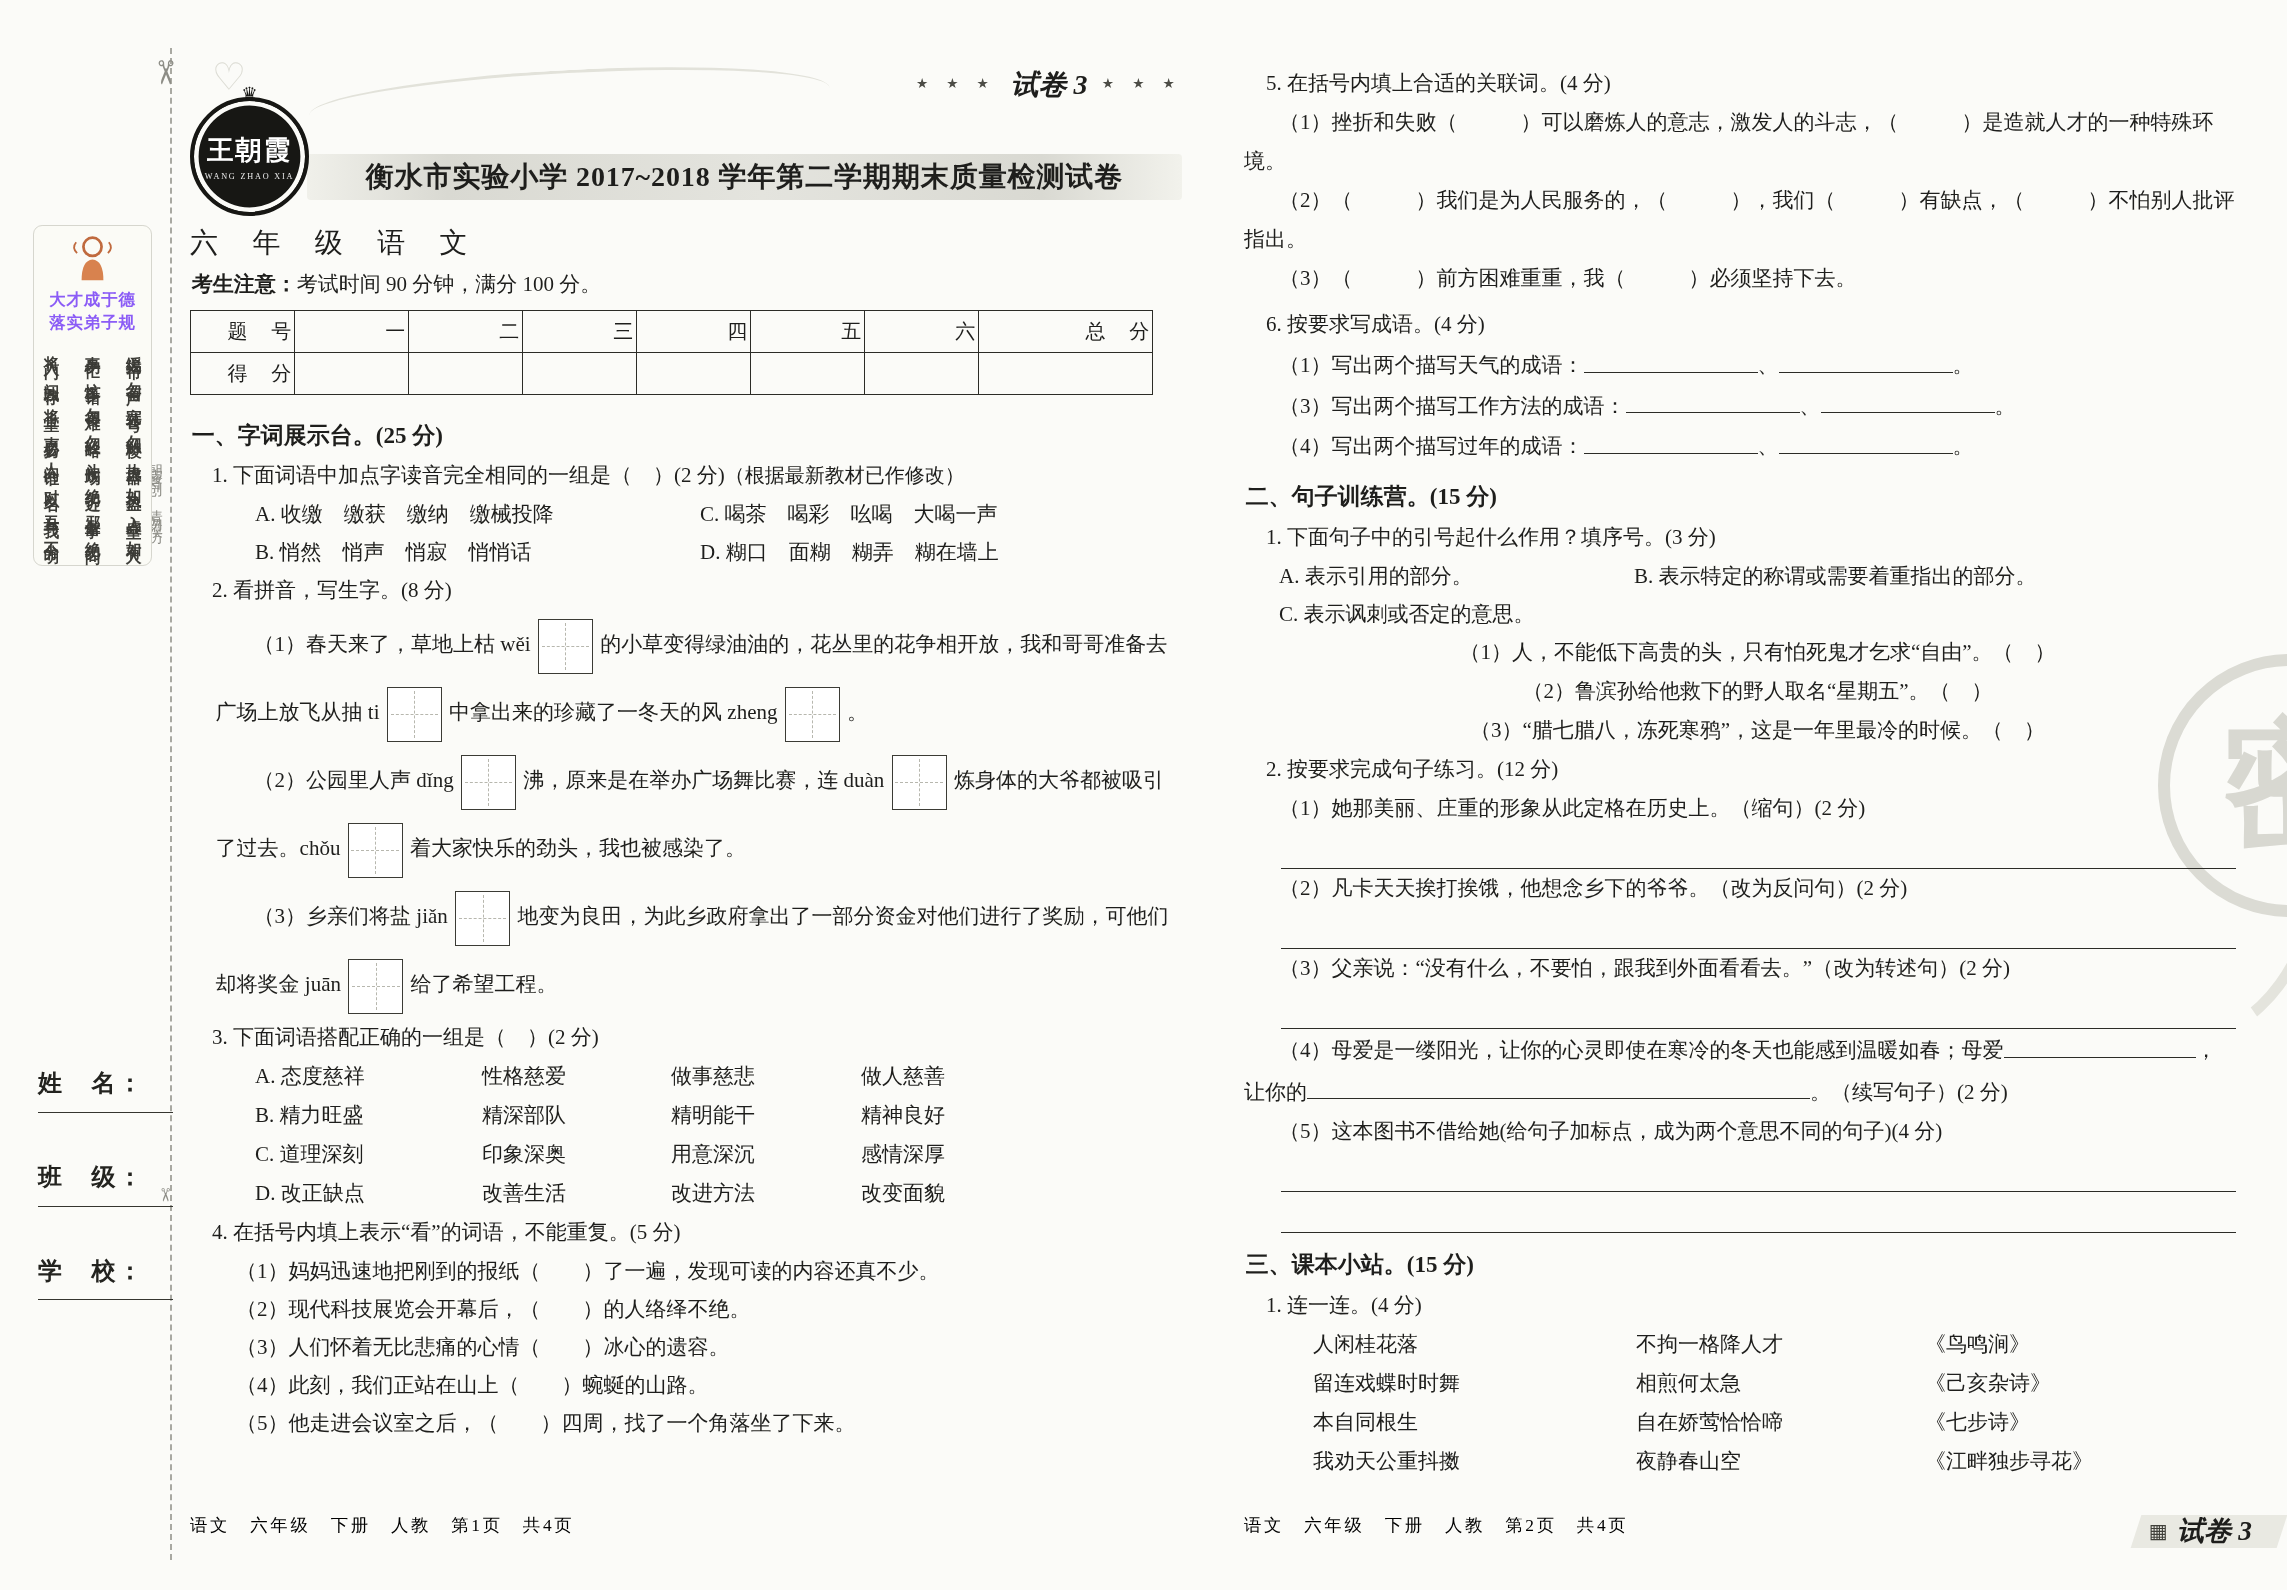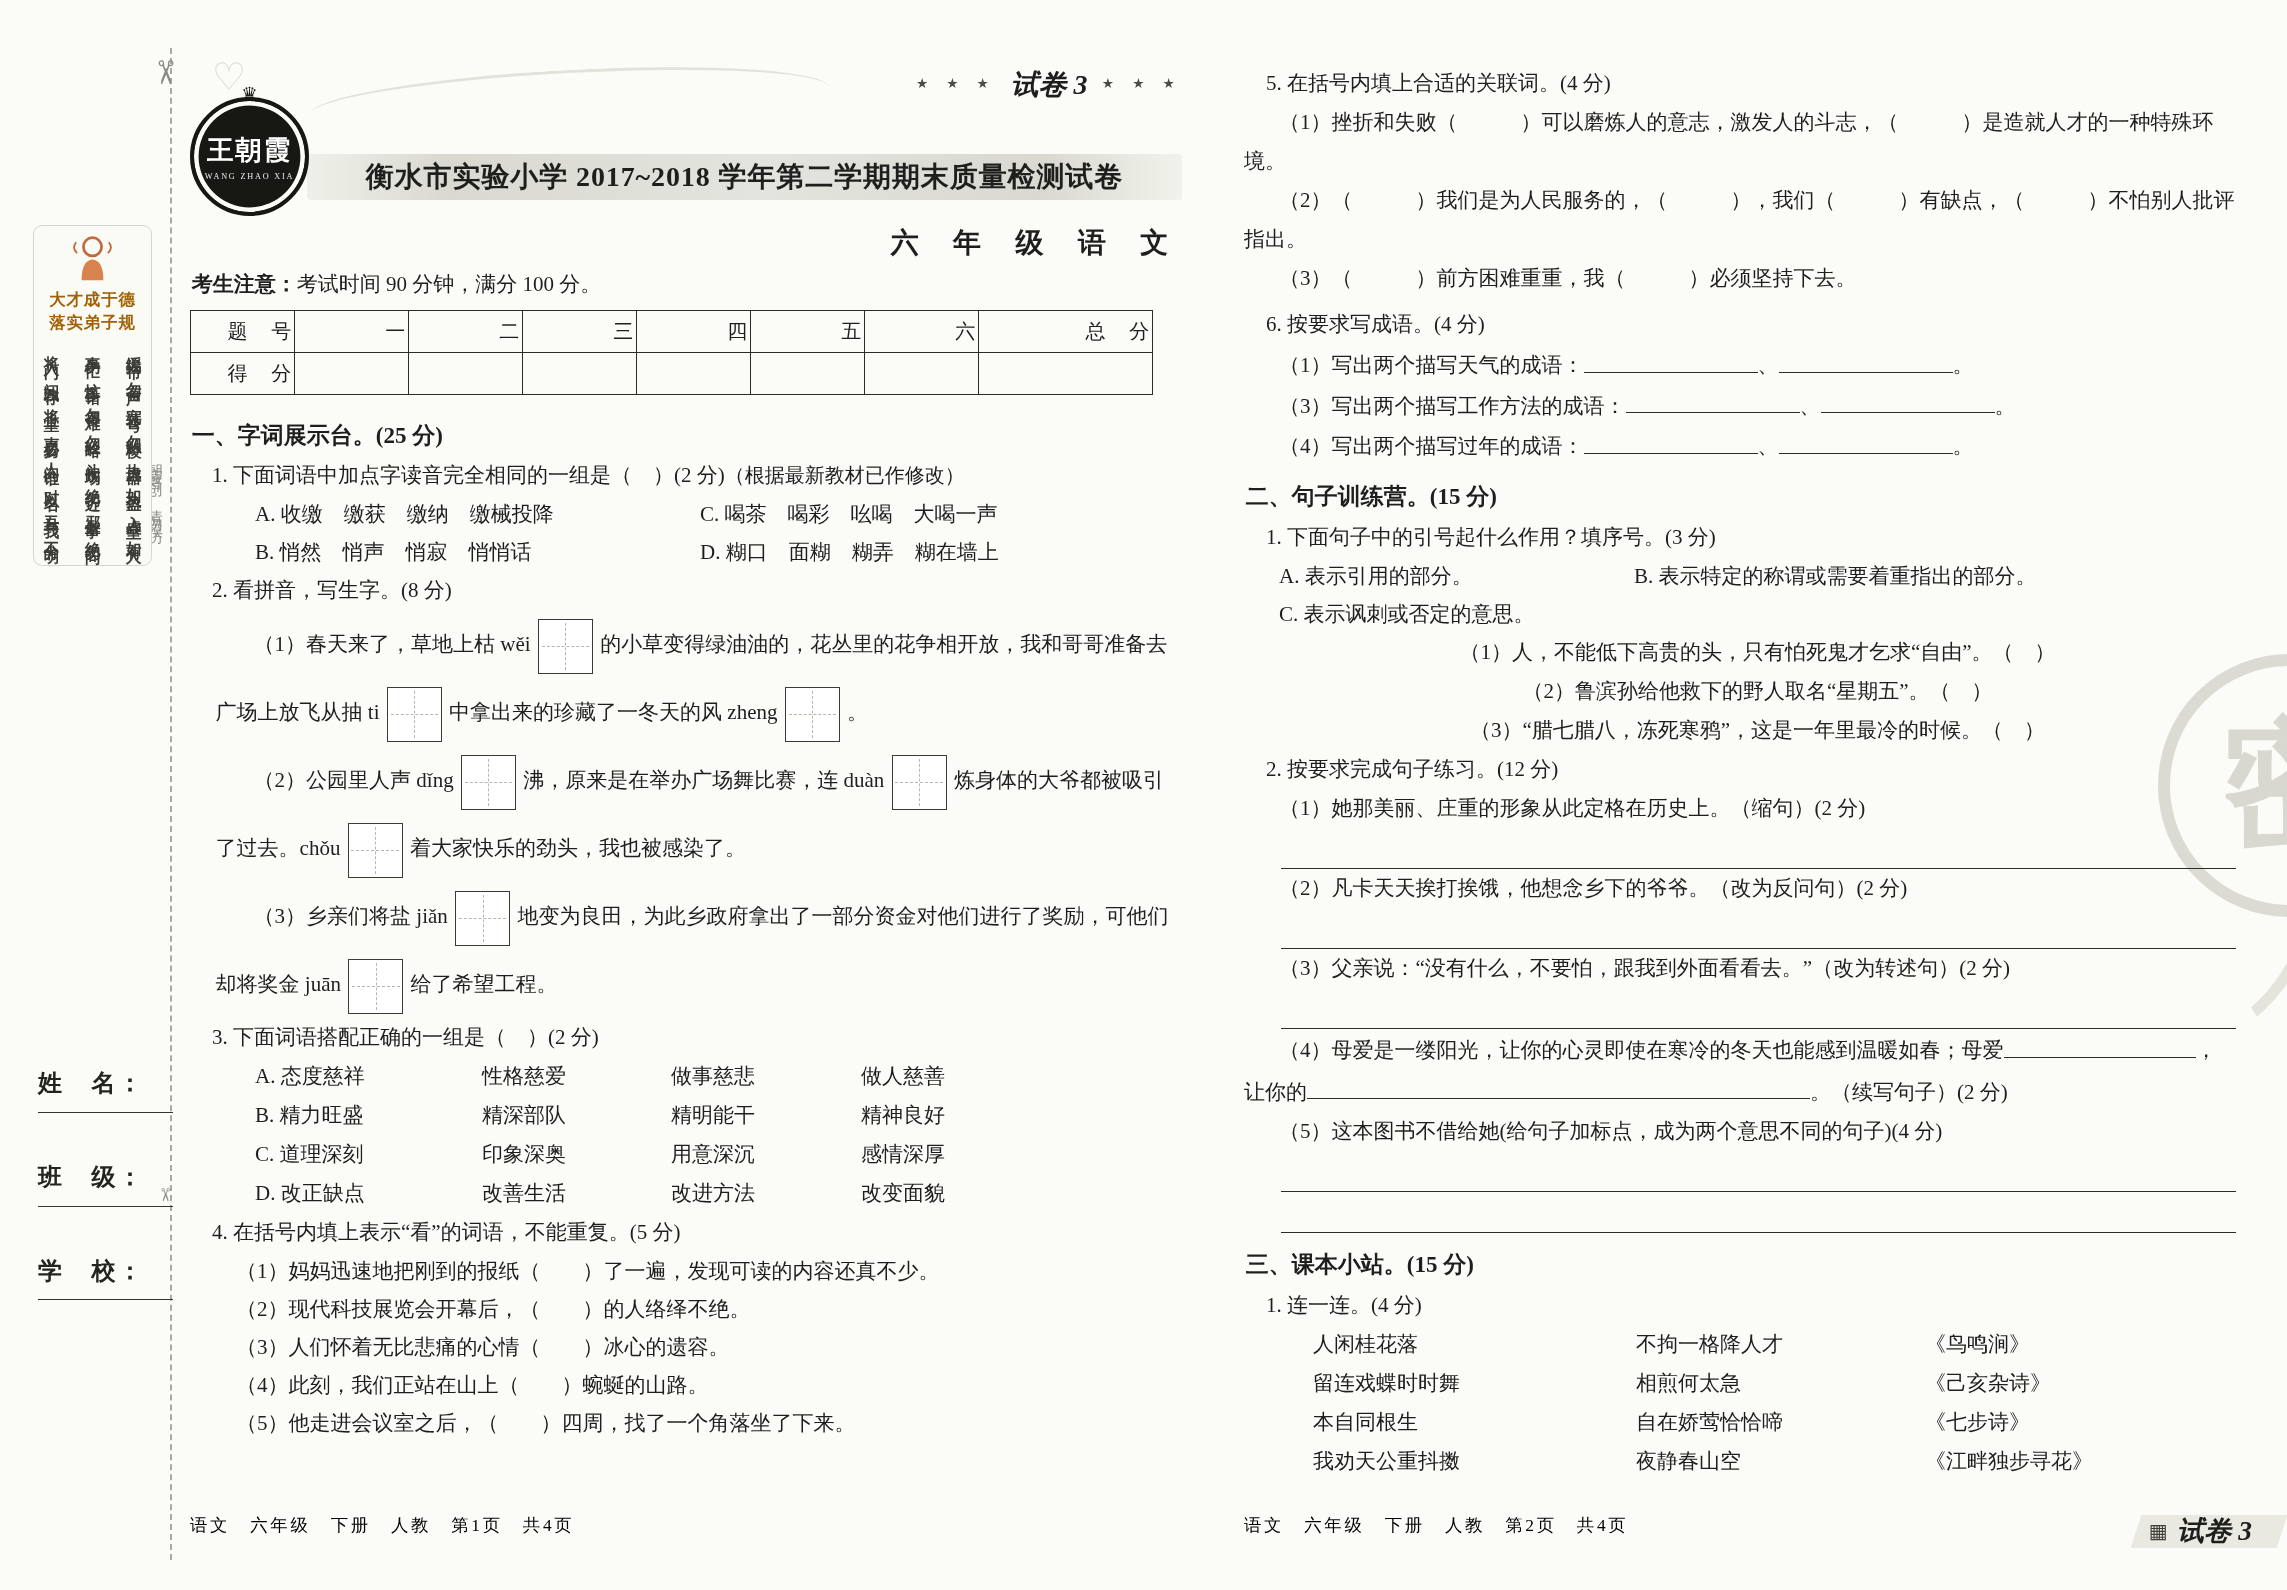--- a/index.html
+++ b/index.html
@@ -14,21 +14,21 @@
   .scissors-top{left:152px;top:53px;font-size:33px}
   .scissors-mid{left:157px;top:1184px;font-size:18.3px}
   .side-note{
     position:absolute;left:144px;top:450px;z-index:2;
     writing-mode:vertical-rl;text-orientation:upright;
     font-size:15.5px;letter-spacing:6.4px;color:#8f8f88;
   }
   .sidebar{position:absolute;left:33px;top:225px;width:119px;z-index:2}
   .motto-box{border:1.8px solid #d6d6cе;border:1.8px solid #d6d6ce;border-radius:9.1px;background:#fbfbf6;padding:7.3px 4.6px 9.1px;text-align:center}
   .mascot{display:block;margin:0 auto 1.8px}
-  .motto{font-size:16.4px;font-weight:bold;color:#a16207;line-height:23px;letter-spacing:0.9px}
+  .motto{font-size:16.4px;font-weight:bold;color:#8b5cf6;line-height:23px;letter-spacing:0.9px}
   .dz-blocks{margin-top:9.1px}
   .dz-block{display:flex;justify-content:space-between;padding:0 4.6px;margin-bottom:15.5px}
   .dz-col{writing-mode:vertical-rl;text-orientation:upright;font-size:15.5px;line-height:1.05;letter-spacing:3.7px;color:#3b3b36;font-weight:bold}
   .side-fields{position:absolute;left:38px;top:1067px;z-index:2}
   .field{margin-bottom:48px}
   .f-label{font-size:24px;font-weight:bold;letter-spacing:2.7px;color:#23231f}
   .f-line{width:135px;border-bottom:1.8px solid #35352f;margin-top:12.8px}
 
   
   .page{position:absolute;top:55px;width:992px;height:1489px;font-size:21px;z-index:3}
@@ -53,21 +53,21 @@
   }
   .logo-crown{position:absolute;top:-18.3px;font-size:18.3px;color:#171714}
   .logo-main{font-size:26.5px;font-weight:bold;letter-spacing:1.8px}
   .logo-sub{font-size:8.2px;letter-spacing:1.8px;margin-top:4.6px;color:#eee}
   .title-band{
     margin:46px 0 0 117px;height:46px;border-radius:3.7px;
     background:linear-gradient(90deg,#f0f0ea,#d9d9d2 16%,#e4e4de 52%,#d9d9d2 84%,#f2f2ec);
     display:flex;align-items:center;justify-content:center;
   }
   .title-band h1{font-size:28px;font-weight:bold;margin:0;letter-spacing:0.9px}
-  .subject{margin:24px 0 0;text-align:right;font-size:28px;letter-spacing:13.7px;font-weight:bold}
+  .subject{margin:24px 0 0;text-align:left;font-size:28px;letter-spacing:13.7px;font-weight:normal}
   .notice{margin:9.1px 0 0 1.8px;font-size:21px;line-height:27.4px}
   .score-table{margin-top:11px;border-collapse:collapse;table-layout:fixed;width:963px}
   .score-table td{border:1.8px solid #2c2c27;height:39px;text-align:right;font-size:20px;letter-spacing:1.8px}
 
   
   .small-note{font-size:20px}
   .opt-grid{margin-left:65px;display:grid;grid-template-columns:445px auto;line-height:38px}
   .q2-para{padding-left:25.6px;text-indent:38px;line-height:68px}
   .tian{
     display:inline-block;width:53px;height:53px;border:1.8px solid #3b3b35;

